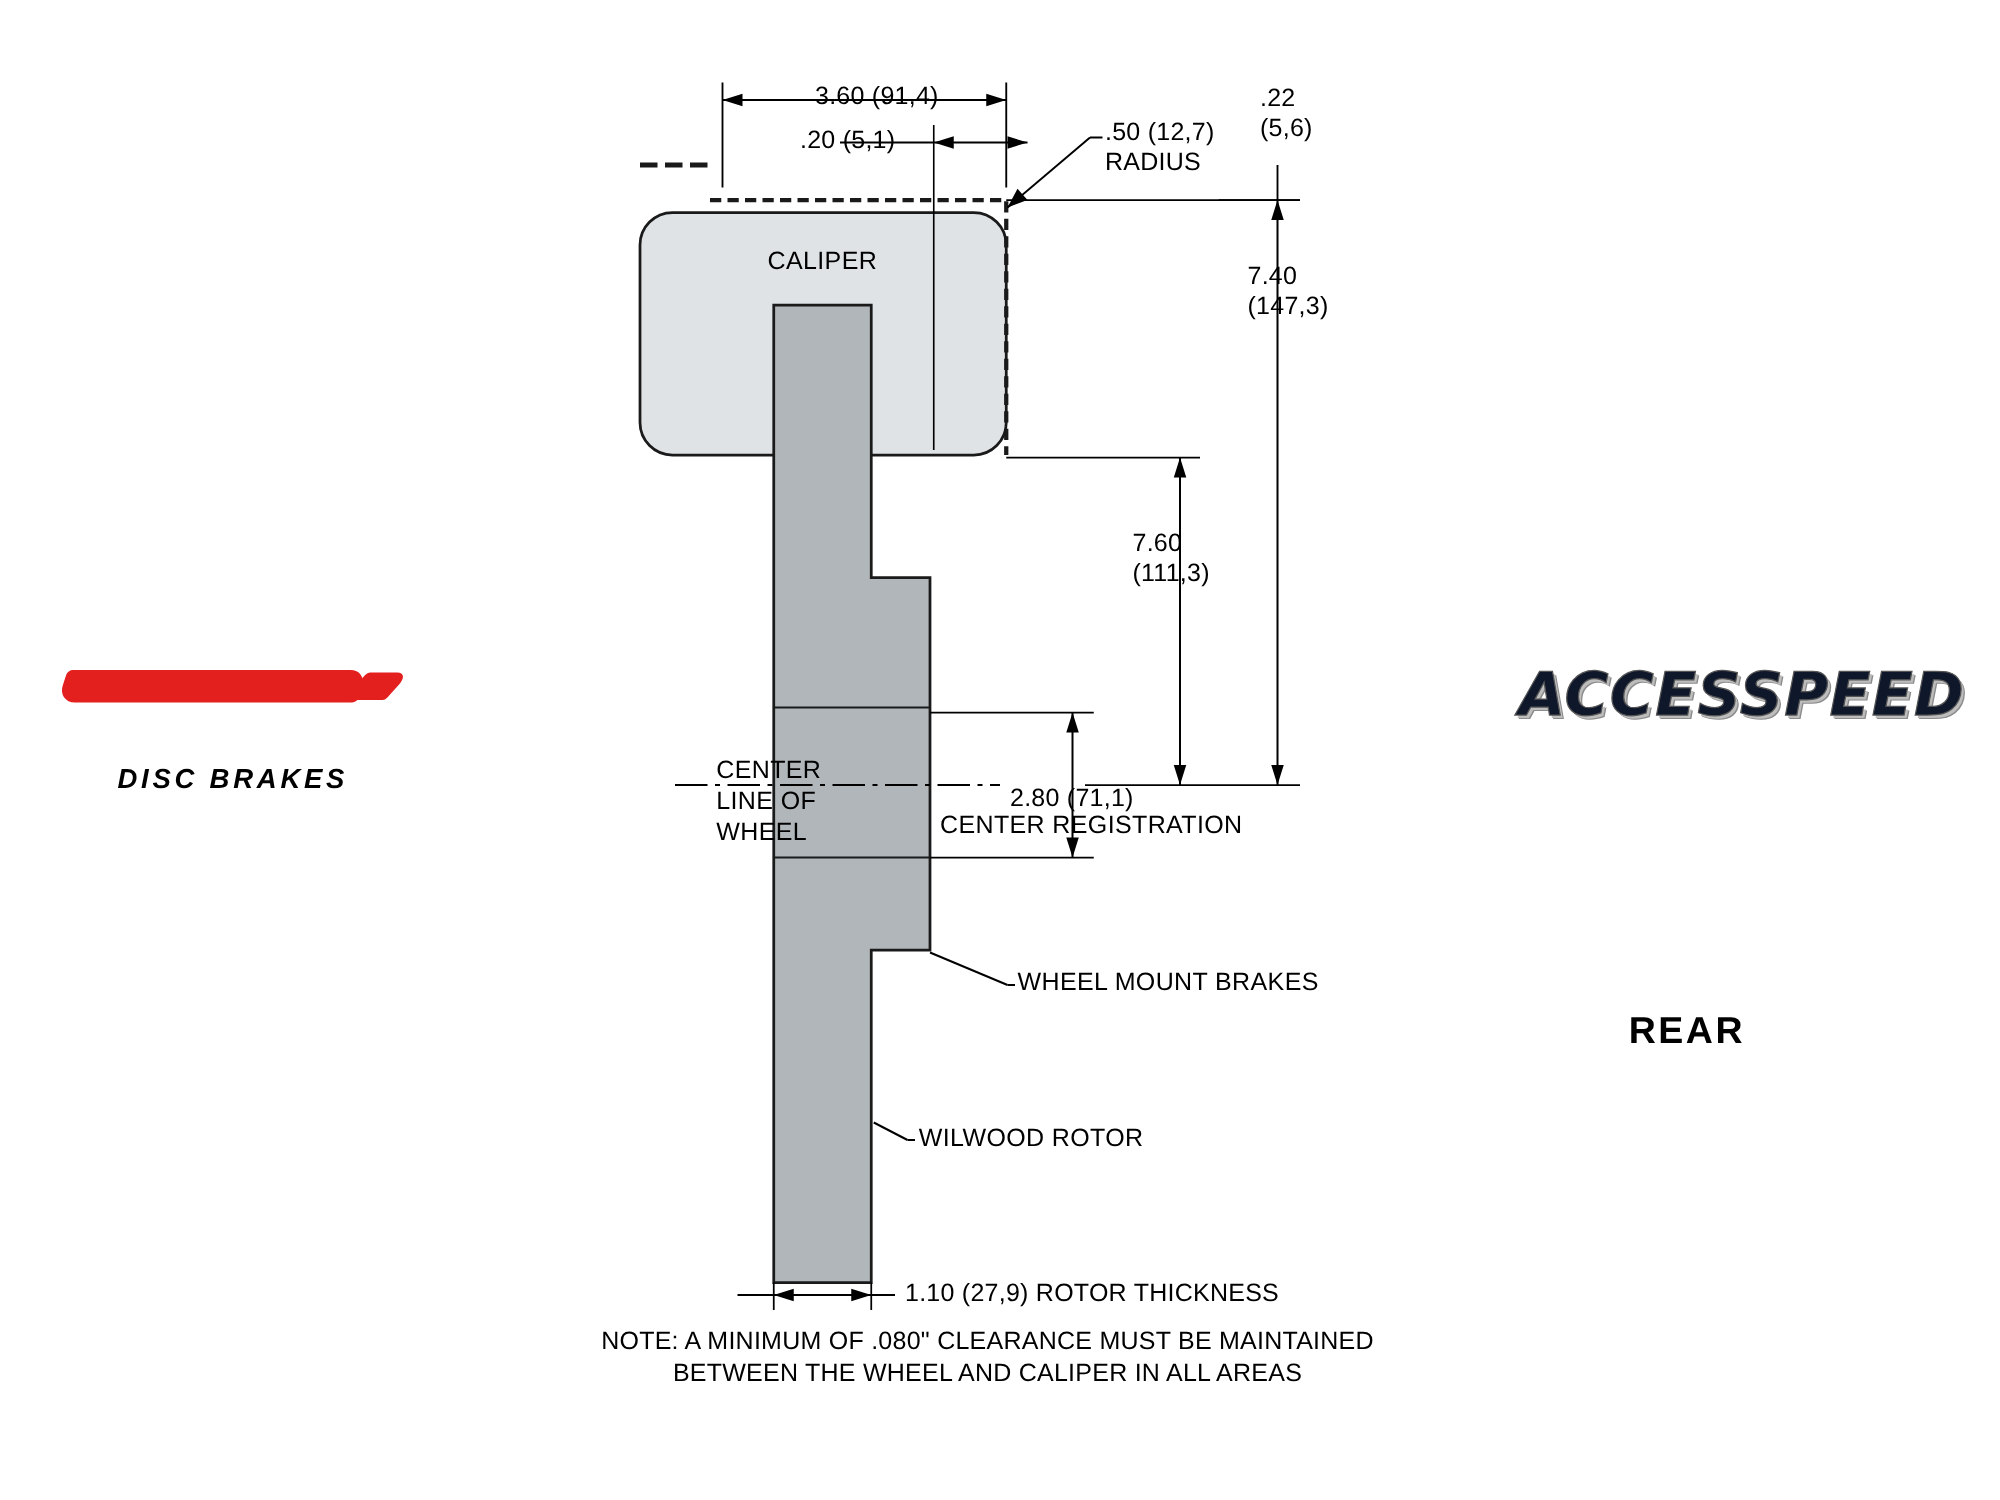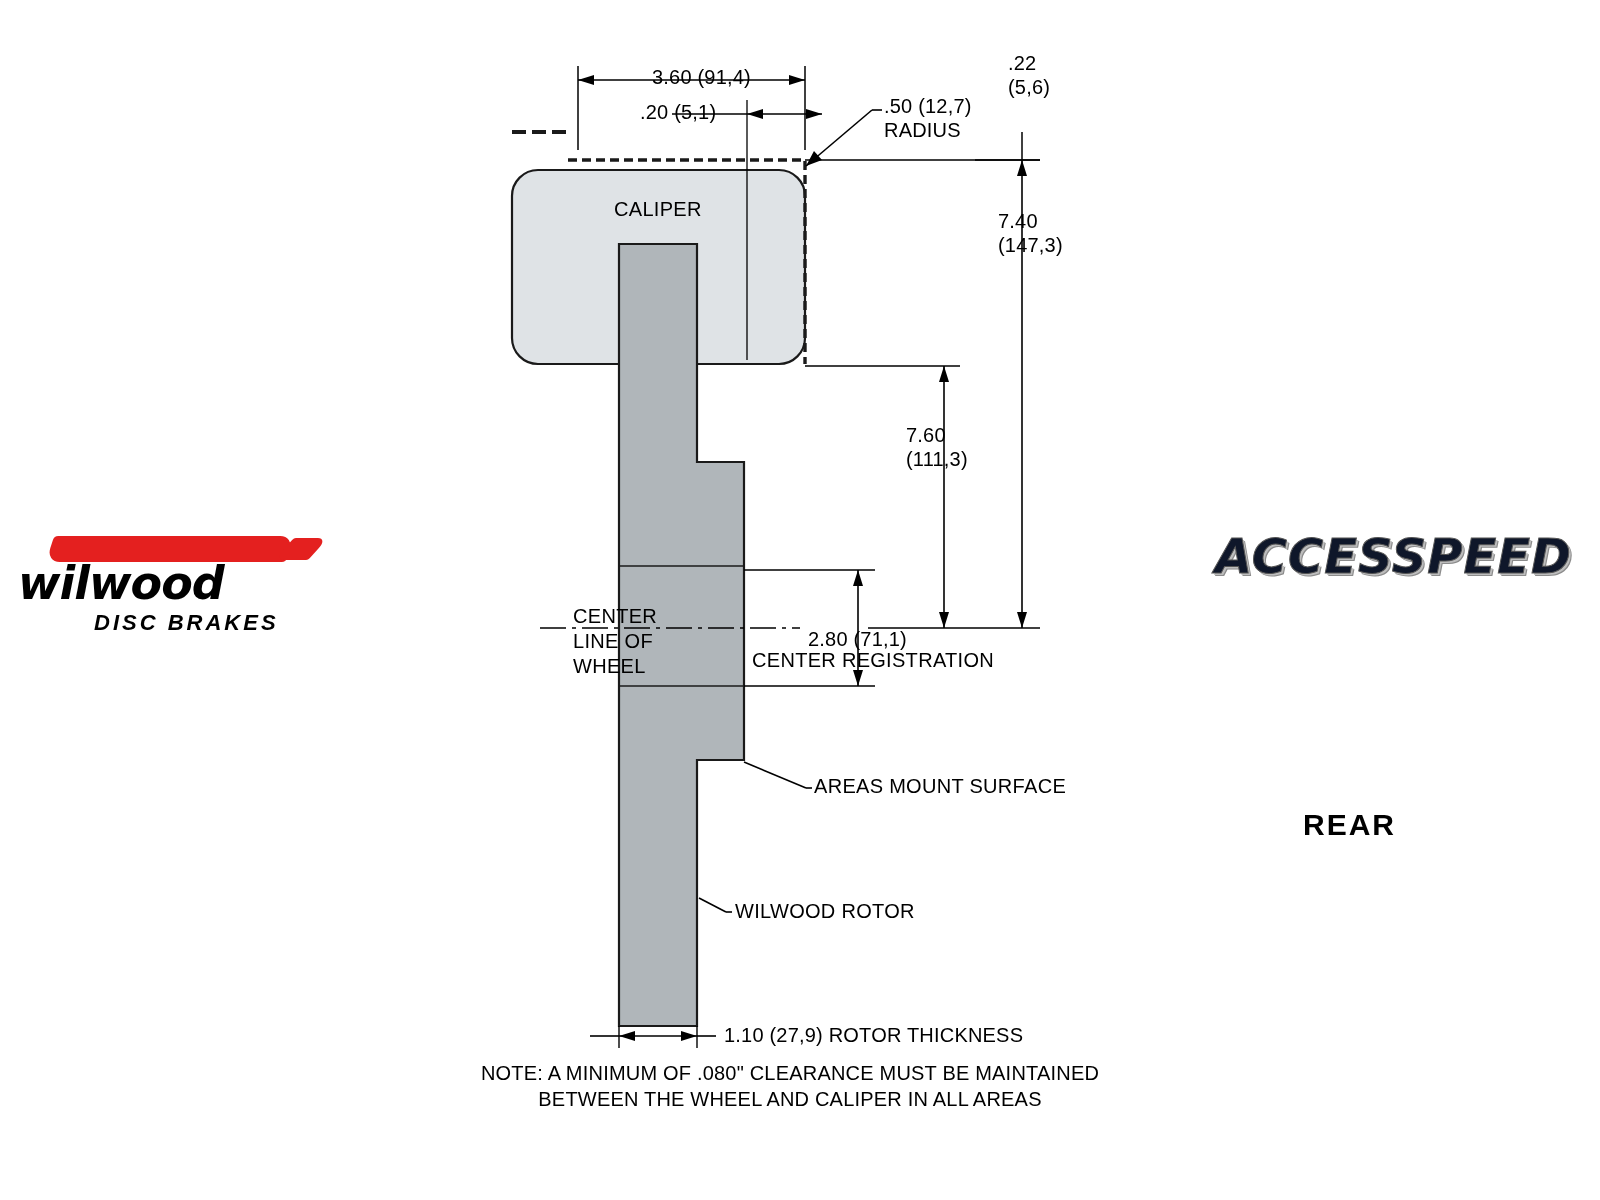--- a/index.html
+++ b/index.html
@@ -207,53 +207,52 @@
     <line x1="697" y1="1036" x2="716" y2="1036" stroke="#000" stroke-width="1.6"></line>
   </svg>
 
   <div class="abs dim" style="left:652px; top:66px;">3.60 (91,4)</div>
 
   <div class="abs dim" style="left:640px; top:101px;">.20 (5,1)</div>
 
   <div class="abs dim" style="left:884px; top:95px;">.50 (12,7)
 RADIUS</div>
 
-  <div class="abs dim" style="left:1008px; top:52px;">.22
+  <div class="abs dim" style="left:1008px; top:68px;">.22
 (5,6)</div>
 
   <div class="abs dim" style="left:998px; top:210px;">7.40
 (147,3)</div>
 
   <div class="abs dim" style="left:906px; top:424px;">7.60
 (111,3)</div>
 
   <div class="abs dim" style="left:808px; top:628px;">2.80 (71,1)</div>
 
   <div class="abs label" style="left:752px; top:648px;">CENTER REGISTRATION</div>
 
   <div class="abs dim" style="left:724px; top:1024px;">1.10 (27,9) ROTOR THICKNESS</div>
 
   <div class="abs label" style="left:614px; top:197px;">CALIPER</div>
 
   <div class="abs label" style="left:533px; top:604px;margin-left:40px;">CENTER
 LINE OF
 WHEEL</div>
 
-  <div class="abs label" style="left:814px; top:774px;">AREAS MOUNT SURFACE</div>
+  <div class="abs label" style="left:814px; top:774px;">WHEEL MOUNT BRAKES</div>
 
   <div class="abs label" style="left:735px; top:899px;">WILWOOD ROTOR</div>
 
   <div class="abs note" style="left:440px; top:1060px; width:700px;">NOTE: A MINIMUM OF .080" CLEARANCE MUST BE MAINTAINED
 BETWEEN THE WHEEL AND CALIPER IN ALL AREAS</div>
 
   <div class="abs rear-label" style="left:1303px; top:808px;">REAR</div>
 
   <div id="wilwood-logo" class="abs">
     <div class="wil-swoosh"></div>
-    <div class="abs wil-text" style="left:8px; top:26px;">wilwood</div>
     <div class="abs wil-sub" style="left:84px; top:80px;">DISC BRAKES</div>
   </div>
 
   <div id="accesspeed-logo" class="abs">
     <div class="abs acc-text" style="left:0px; top:8px;">ACCESSPEED</div>
   </div>
 
 </div>
 
 </body></html>

